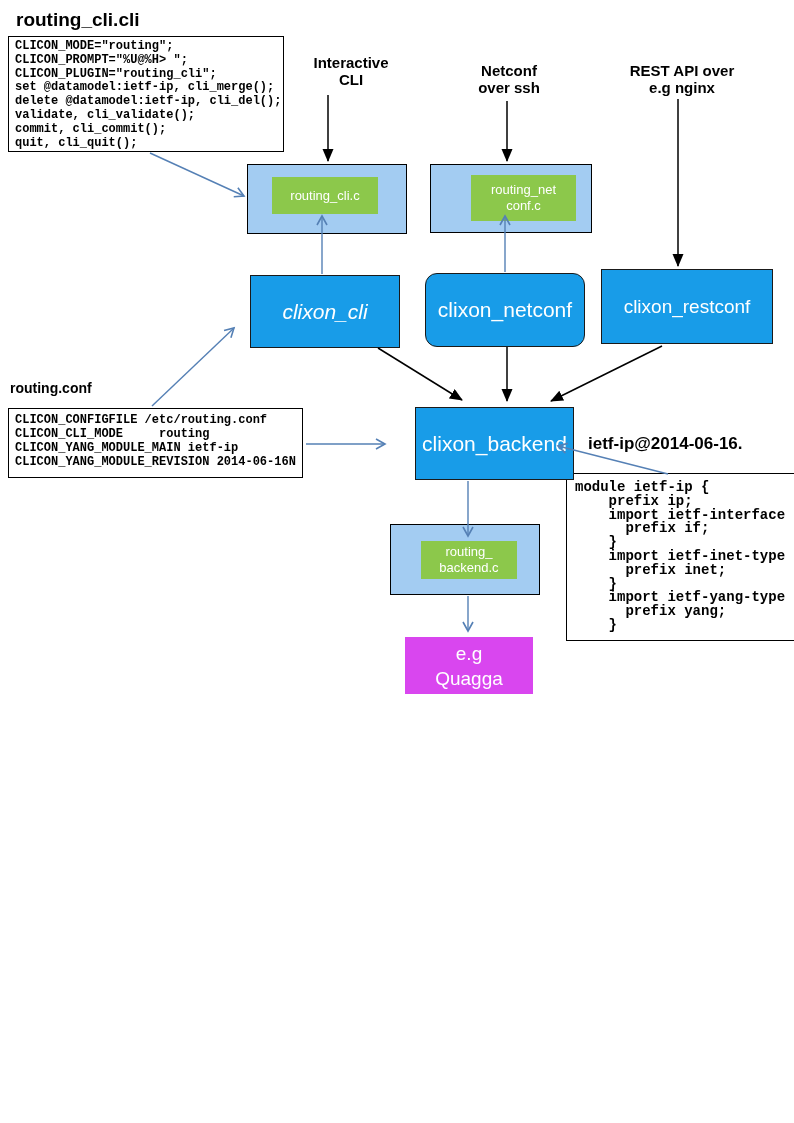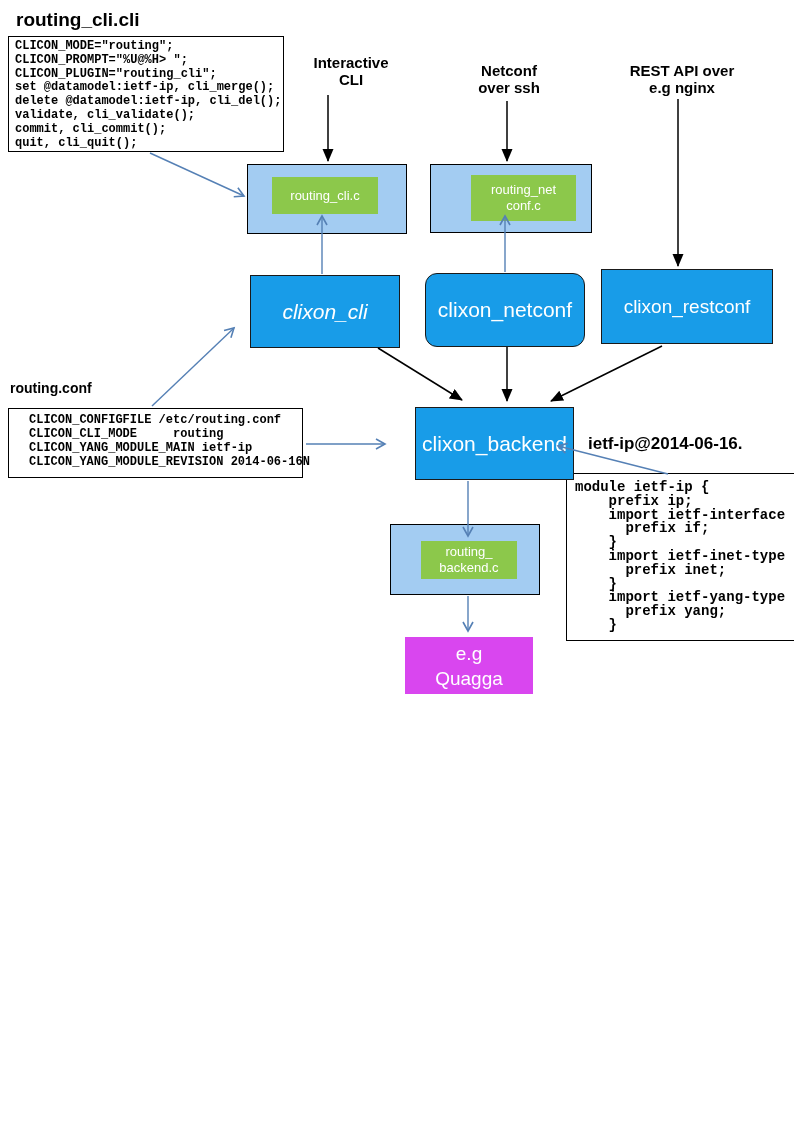--- a/index.html
+++ b/index.html
@@ -45,21 +45,21 @@
 CLICON_PROMPT="%U@%H&gt; ";
 CLICON_PLUGIN="routing_cli";
 set @datamodel:ietf-ip, cli_merge();
 delete @datamodel:ietf-ip, cli_del();
 validate, cli_validate();
 commit, cli_commit();
 quit, cli_quit();</div>
 
 <div class="abs mono filetitle" style="left:10px;top:380px;font-size:14px;text-align:right;">routing.conf</div>
 
-<div class="abs codebox" style="left:8px;top:408px;width:295px;height:70px;padding:4px 20px;font-size:12px;line-height:14px;">CLICON_CONFIGFILE /etc/routing.conf
+<div class="abs codebox" style="left:8px;top:408px;width:295px;height:70px;padding:4px 6px;font-size:12px;line-height:14px;">CLICON_CONFIGFILE /etc/routing.conf
 CLICON_CLI_MODE     routing
 CLICON_YANG_MODULE_MAIN ietf-ip
 CLICON_YANG_MODULE_REVISION 2014-06-16N</div>
 
 <div class="abs mono filetitle" style="left:588px;top:434px;font-size:17px;">ietf-ip@2014-06-16.</div>
 
 <div class="abs codebox" style="left:566px;top:473px;width:264px;height:168px;padding:7px 0 0 8px;font-size:14px;line-height:13.8px;">module ietf-ip {
     prefix ip;
     import ietf-interface
       prefix if;

